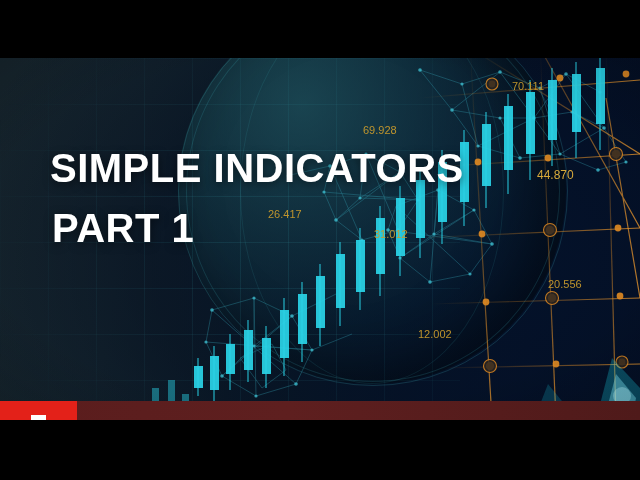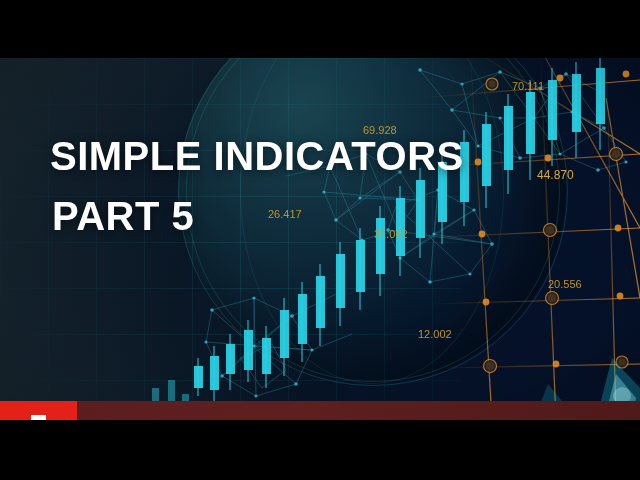--- a/index.html
+++ b/index.html
@@ -109,21 +109,21 @@
   }
   .layer.mesh { z-index: 10; }
   .layer.candles { z-index: 14; }
   .layer.orange { z-index: 12; }
   .layer.labels { z-index: 20; }
 
   
   #title-block {
     position: absolute;
     left: 50px;
-    top: 68px;
+    top: 80px;
     z-index: 40;
   }
   .title-line {
     color: #ffffff;
     font-weight: bold;
     font-size: 40px;
     line-height: 60px;
     letter-spacing: 0.5px;
     white-space: nowrap;
     text-shadow: 0 2px 10px rgba(0,0,0,0.55);
@@ -375,21 +375,21 @@
         <text x="268" y="160">26.417</text>
         <text x="548" y="230">20.556</text>
         <text x="418" y="280">12.002</text>
       </g>
     </svg>
 
     <div class="vignette"></div>
 
     <div id="title-block">
       <div class="title-line l1">SIMPLE INDICATORS</div>
-      <div class="title-line l2">PART 5</div>
+      <div class="title-line l2">PART 1</div>
     </div>
 
     <div id="bottom-bar">
       <div id="flag">
         <div class="cross-v"></div>
 
       </div>
       <div id="bar-title">Forex Course 101</div>
     </div>
 

